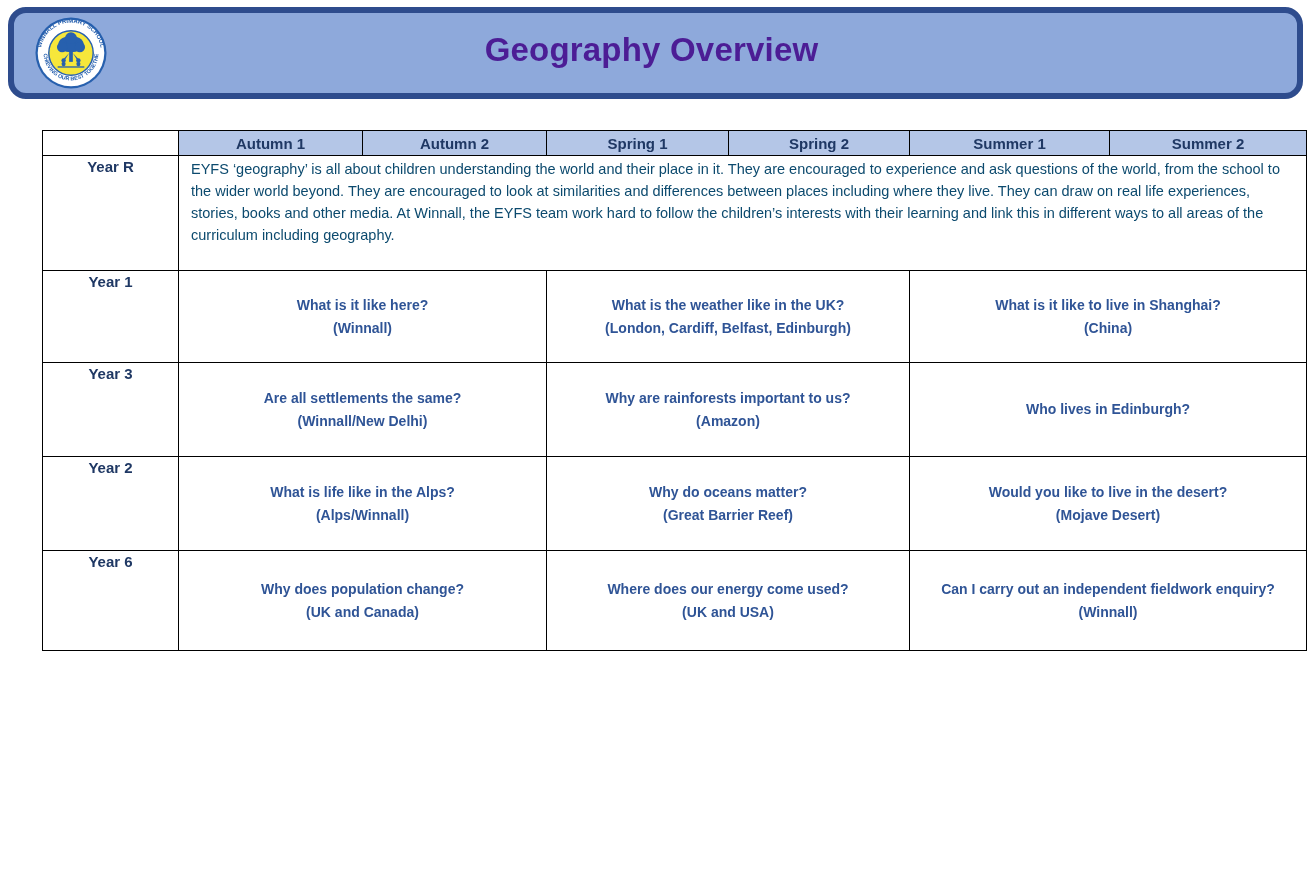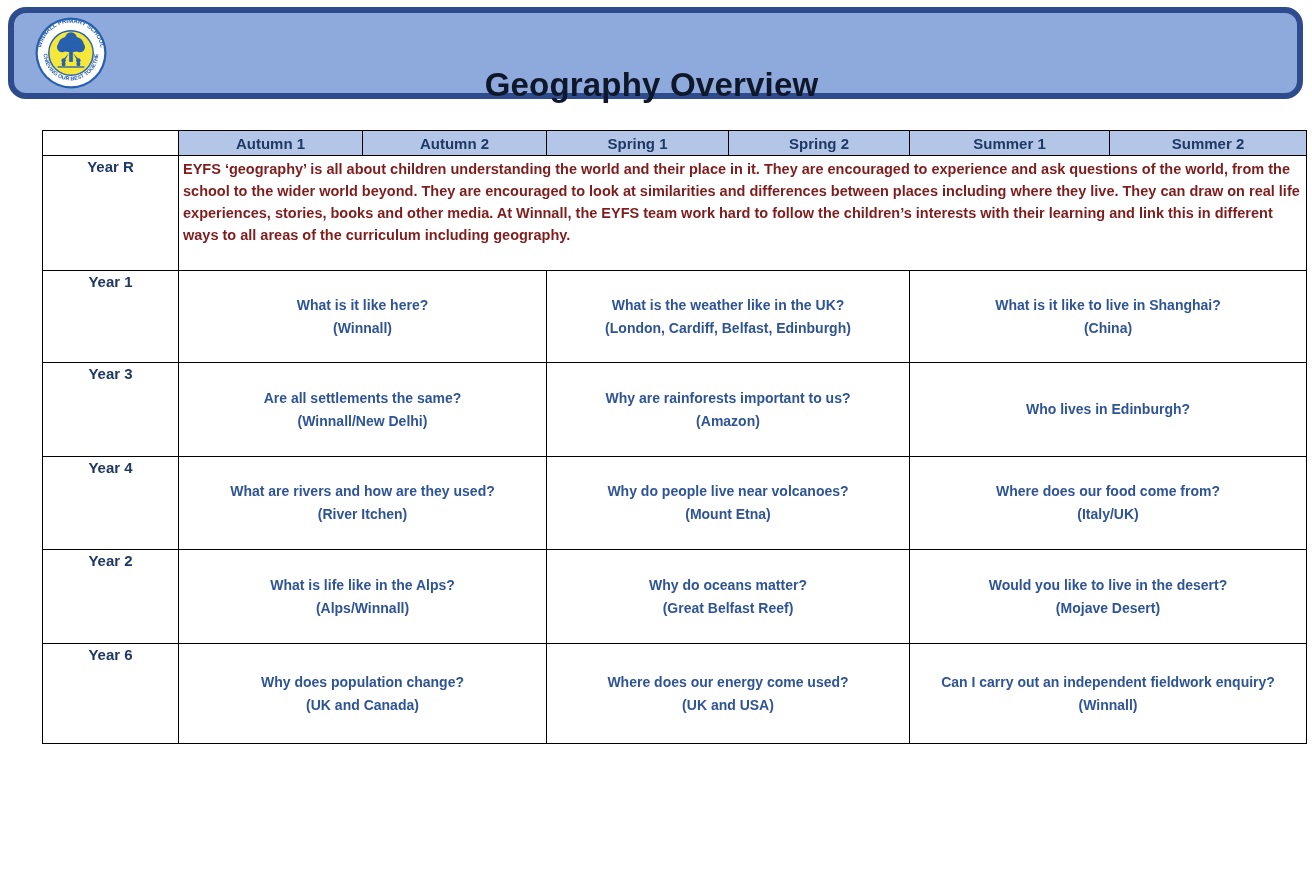--- a/index.html
+++ b/index.html
@@ -16,61 +16,60 @@
     position: absolute; left: 8px; top: 7px;
     width: 1295px; height: 92px;
     background: #8EA9DB;
     border: 6px solid #2E4C8D;
     border-radius: 18px;
   }
   .banner-title {
     position: absolute; left: 0; right: 8px; top: 18px;
     text-align: center;
     font-size: 33px; font-weight: bold;
-    color: #0f172a;
+    color: #4c1d95;
     letter-spacing: 0.2px;
-    margin-top: 35px;
   }
   .logo {
     position: absolute; left: 20px; top: 3px;
     width: 74px; height: 74px;
   }
 
   
   table.curriculum {
     position: absolute; left: 42px; top: 130px;
     border-collapse: collapse;
     table-layout: fixed;
     width: 1264px;
   }
   table.curriculum td, table.curriculum th {
     border: 1px solid #000000;
-    padding: 2px 4px;
+    padding: 2px 12px;
     overflow: hidden;
   }
   th.corner { background: #ffffff; }
   th.season {
     background: #B4C6E7;
     color: #1F3864;
     font-size: 15px; font-weight: bold;
     text-align: center;
     padding: 1px 2px;
   }
   th.ylabel {
     background: #ffffff;
     color: #1F3864;
     font-size: 15px; font-weight: bold;
     text-align: center;
     vertical-align: top;
     padding-top: 4px;
     margin-top: 48px;
   }
   td.eyfs {
-    color: #7f1d1d;
-    font-size: 14.5px; font-weight: bold;
+    color: #0c4a6e;
+    font-size: 14.5px; font-weight: normal;
     text-align: left;
     vertical-align: top;
     line-height: 22px;
     padding: 3px 9px 3px 9px;
   }
   td.q {
     color: #2F5496;
     font-size: 14px; font-weight: bold;
     text-align: center;
     vertical-align: middle;
@@ -156,36 +155,27 @@
 
     <tr style="height:94px">
       <th class="ylabel">Year 3</th>
       <td class="q" colspan="2">Are all settlements the same?
 (Winnall/New Delhi)</td>
       <td class="q" colspan="2">Why are rainforests important to us?
 (Amazon)</td>
       <td class="q" colspan="2">Who lives in Edinburgh?</td>
     </tr>
 
-    <tr style="height:93px">
-      <th class="ylabel">Year 4</th>
-      <td class="q" colspan="2">What are rivers and how are they used?
-(River Itchen)</td>
-      <td class="q" colspan="2">Why do people live near volcanoes?
-(Mount Etna)</td>
-      <td class="q" colspan="2">Where does our food come from?
-(Italy/UK)</td>
-    </tr>
 
     <tr style="height:94px">
       <th class="ylabel">Year 2</th>
       <td class="q" colspan="2">What is life like in the Alps?
 (Alps/Winnall)</td>
       <td class="q" colspan="2">Why do oceans matter?
-(Great Belfast Reef)</td>
+(Great Barrier Reef)</td>
       <td class="q" colspan="2">Would you like to live in the desert?
 (Mojave Desert)</td>
     </tr>
 
     <tr style="height:100px">
       <th class="ylabel">Year 6</th>
       <td class="q" colspan="2">Why does population change?
 (UK and Canada)</td>
       <td class="q" colspan="2">Where does our energy come used?
 (UK and USA)</td>

